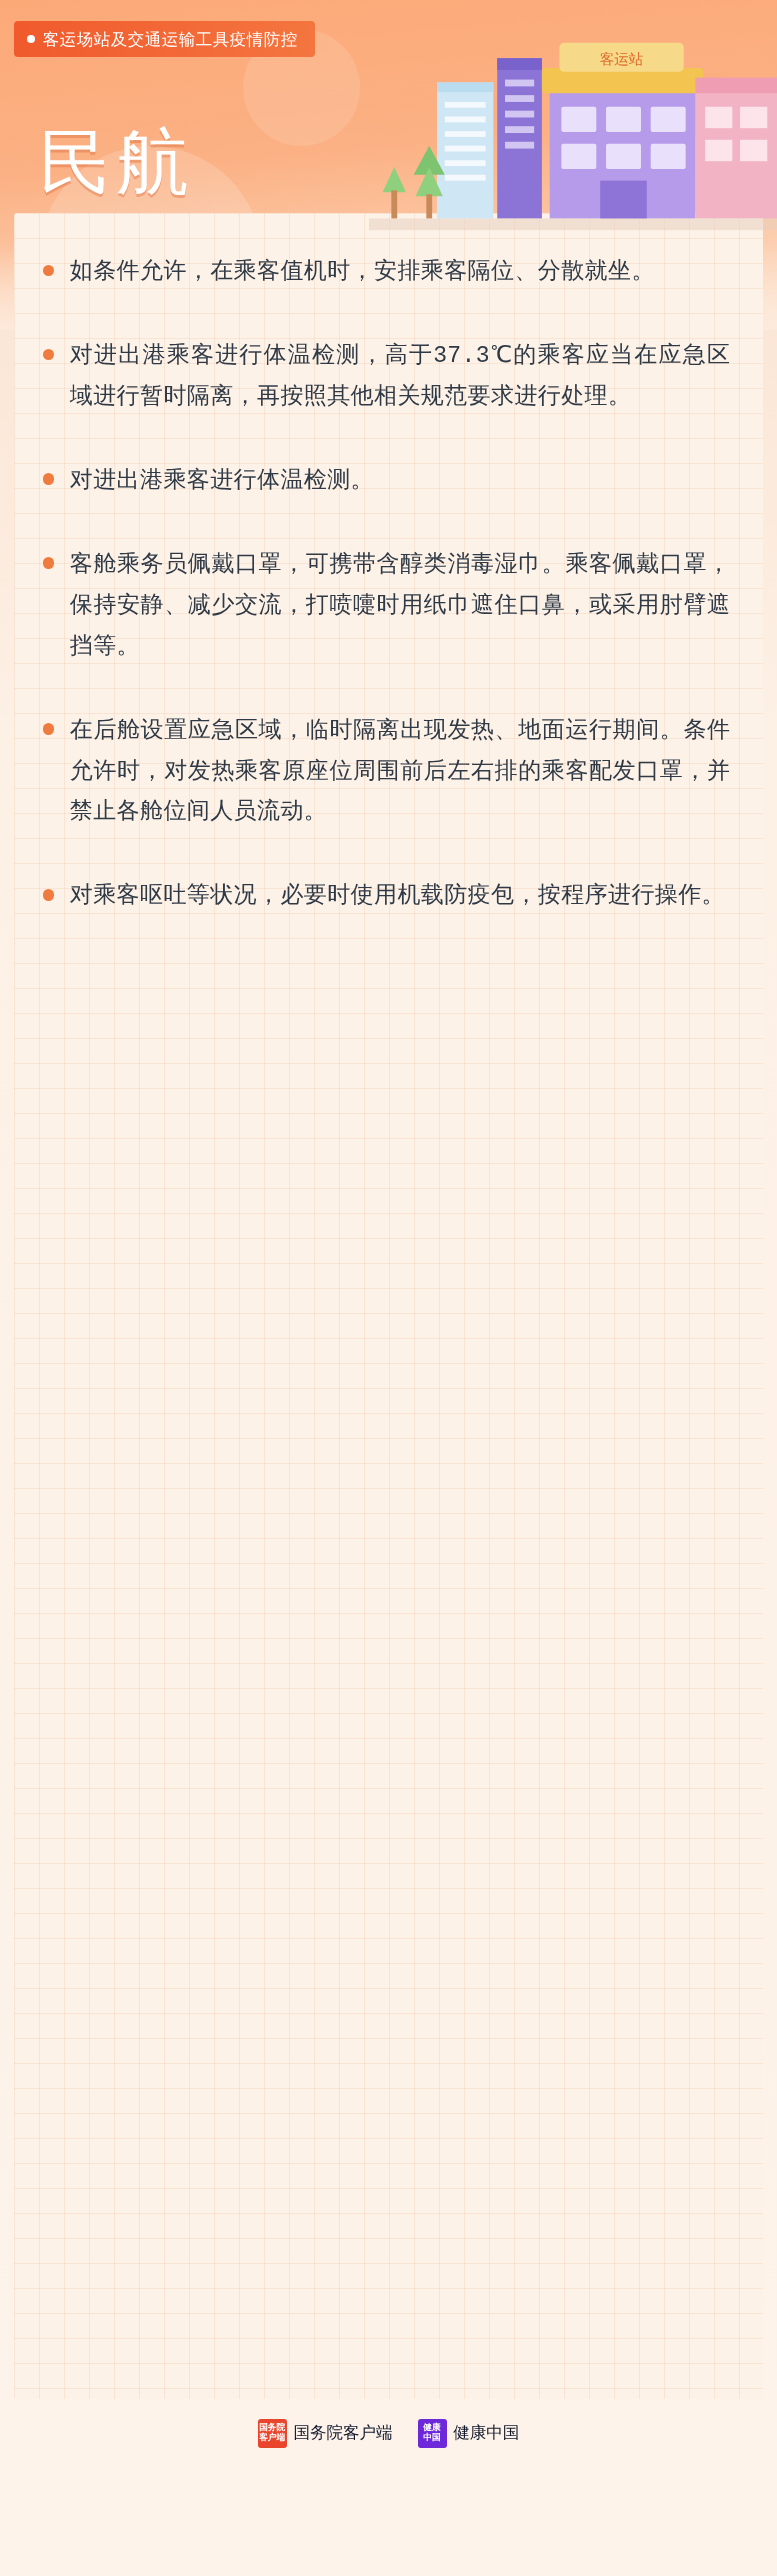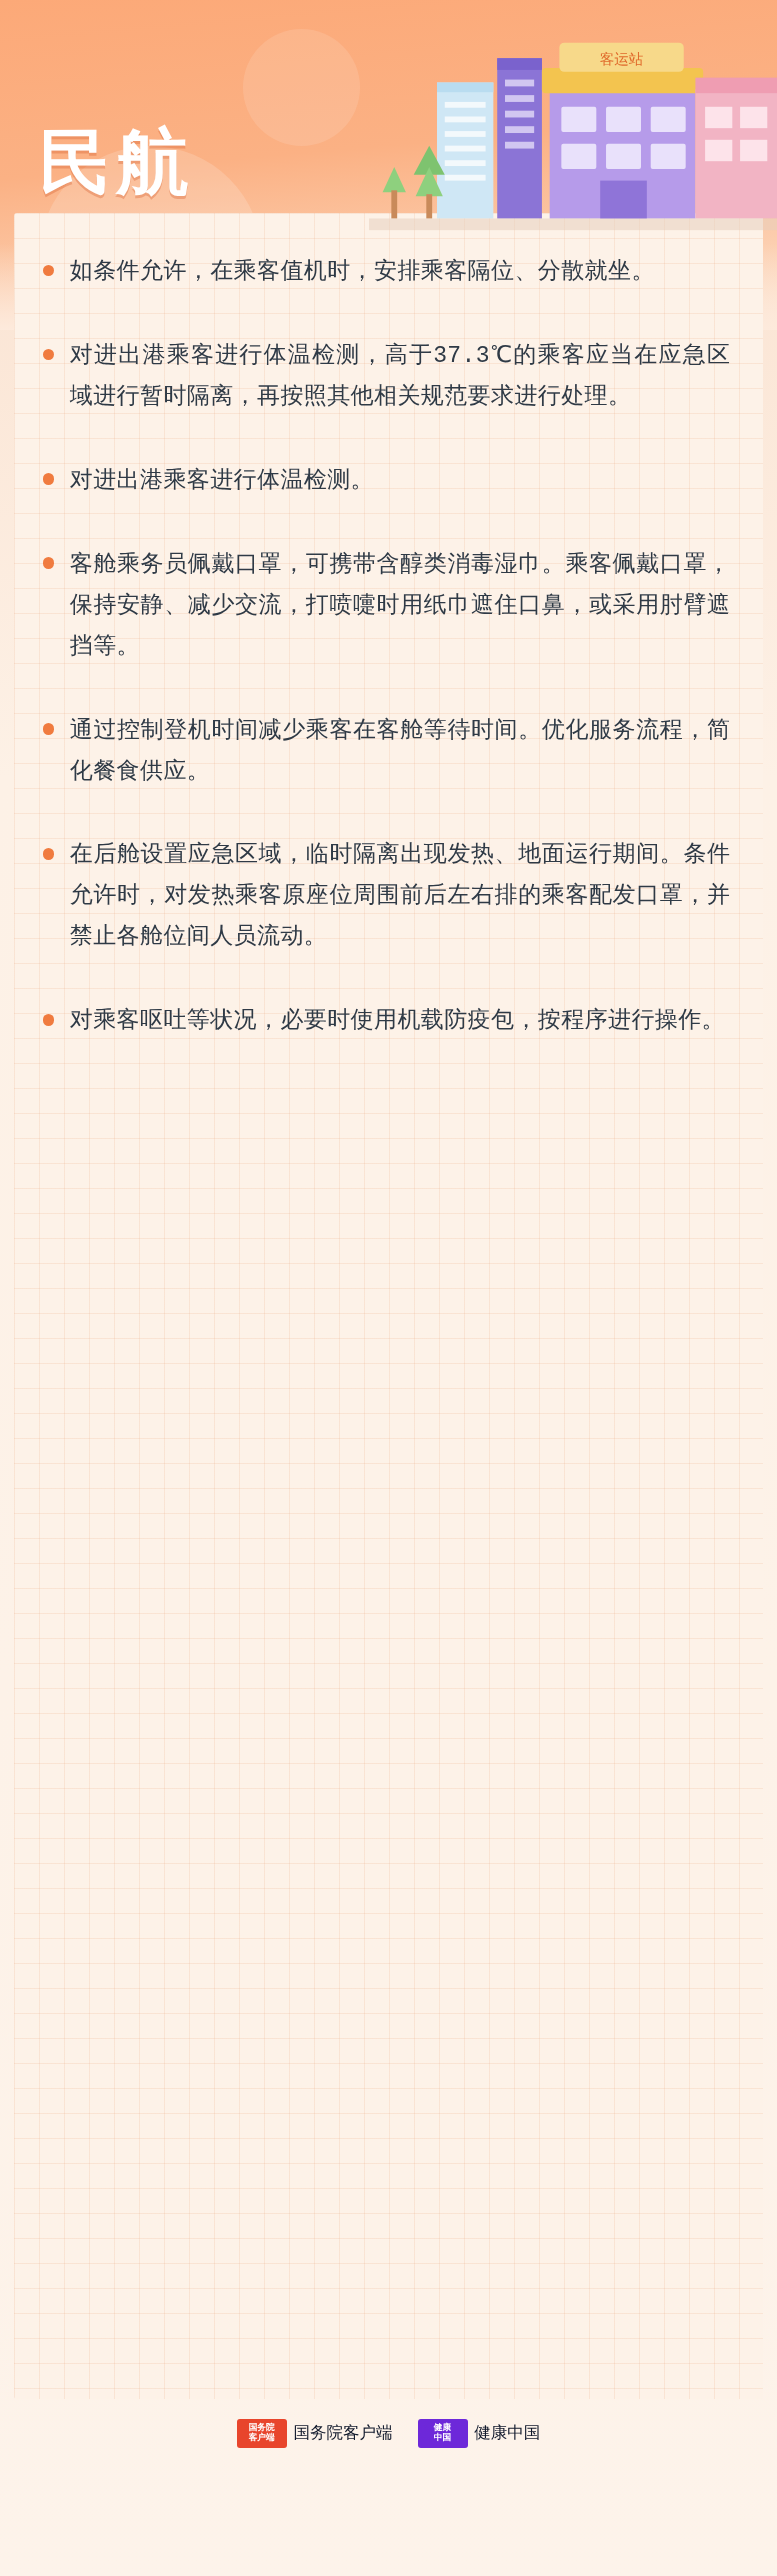--- a/index.html
+++ b/index.html
@@ -68,21 +68,21 @@
     border-radius: 50%;
     background: #ffffff;
     flex: none;
   }
 
   .main-title {
     position: absolute;
     left: 39px;
     top: 115px;
     font-size: 72px;
-    font-weight: bold;
+    font-weight: normal;
     color: #ffffff;
     letter-spacing: 5.8px;
     text-shadow: 0 2.9px 0 rgba(214,95,45,0.35);
     z-index: 6;
   }
 
   
   .illus {
     position: absolute;
     right: 0;
@@ -143,21 +143,21 @@
     align-items: center;
     gap: 25px;
     padding: 9.7px 0 35px 0;
   }
   .foot-item {
     display: flex;
     align-items: center;
     gap: 6.8px;
   }
   .foot-logo {
-    width: 50px;
+    width: 29px;
     height: 29px;
     border-radius: 2.9px;
     background: #e8452c;
     color: #fff;
     font-size: 8.7px;
     line-height: 9.7px;
     display: flex;
     flex-direction: column;
     align-items: center;
     justify-content: center;
@@ -178,20 +178,24 @@
 <body>
 
 <div class="page">
 
   <div class="header-band">
 
     <div class="deco-circle c1"></div>
     <div class="deco-circle c2"></div>
     <div class="deco-circle c3"></div>
 
+    <div class="tag-pill">
+      <span class="tag-dot"></span>
+      <span>客运场站及交通运输工具疫情防控</span>
+    </div>
 
     <div class="main-title">民航</div>
 
     <svg class="illus" viewBox="0 0 420 250">
 
       <rect x="70" y="55" width="58" height="140" fill="#cfe7f5"></rect>
       <rect x="70" y="55" width="58" height="10" fill="#b9dcf0"></rect>
       <g fill="#ffffff" opacity="0.75">
         <rect x="78" y="75" width="42" height="6"></rect>
         <rect x="78" y="90" width="42" height="6"></rect>
@@ -267,24 +271,20 @@
         <div class="item-text">对进出港乘客进行体温检测。</div>
       </div>
 
 
 
       <div class="item">
         <span class="bullet"></span>
         <div class="item-text">客舱乘务员佩戴口罩，可携带含醇类消毒湿巾。乘客佩戴口罩，保持安静、减少交流，打喷嚏时用纸巾遮住口鼻，或采用肘臂遮挡等。</div>
       </div>
 
-      <div class="item">
-        <span class="bullet"></span>
-        <div class="item-text">通过控制登机时间减少乘客在客舱等待时间。优化服务流程，简化餐食供应。</div>
-      </div>
 
       <div class="item">
         <span class="bullet"></span>
         <div class="item-text">在后舱设置应急区域，临时隔离出现发热、地面运行期间。条件允许时，对发热乘客原座位周围前后左右排的乘客配发口罩，并禁止各舱位间人员流动。</div>
       </div>
 
       <div class="item">
         <span class="bullet"></span>
         <div class="item-text">对乘客呕吐等状况，必要时使用机载防疫包，按程序进行操作。</div>
       </div>

